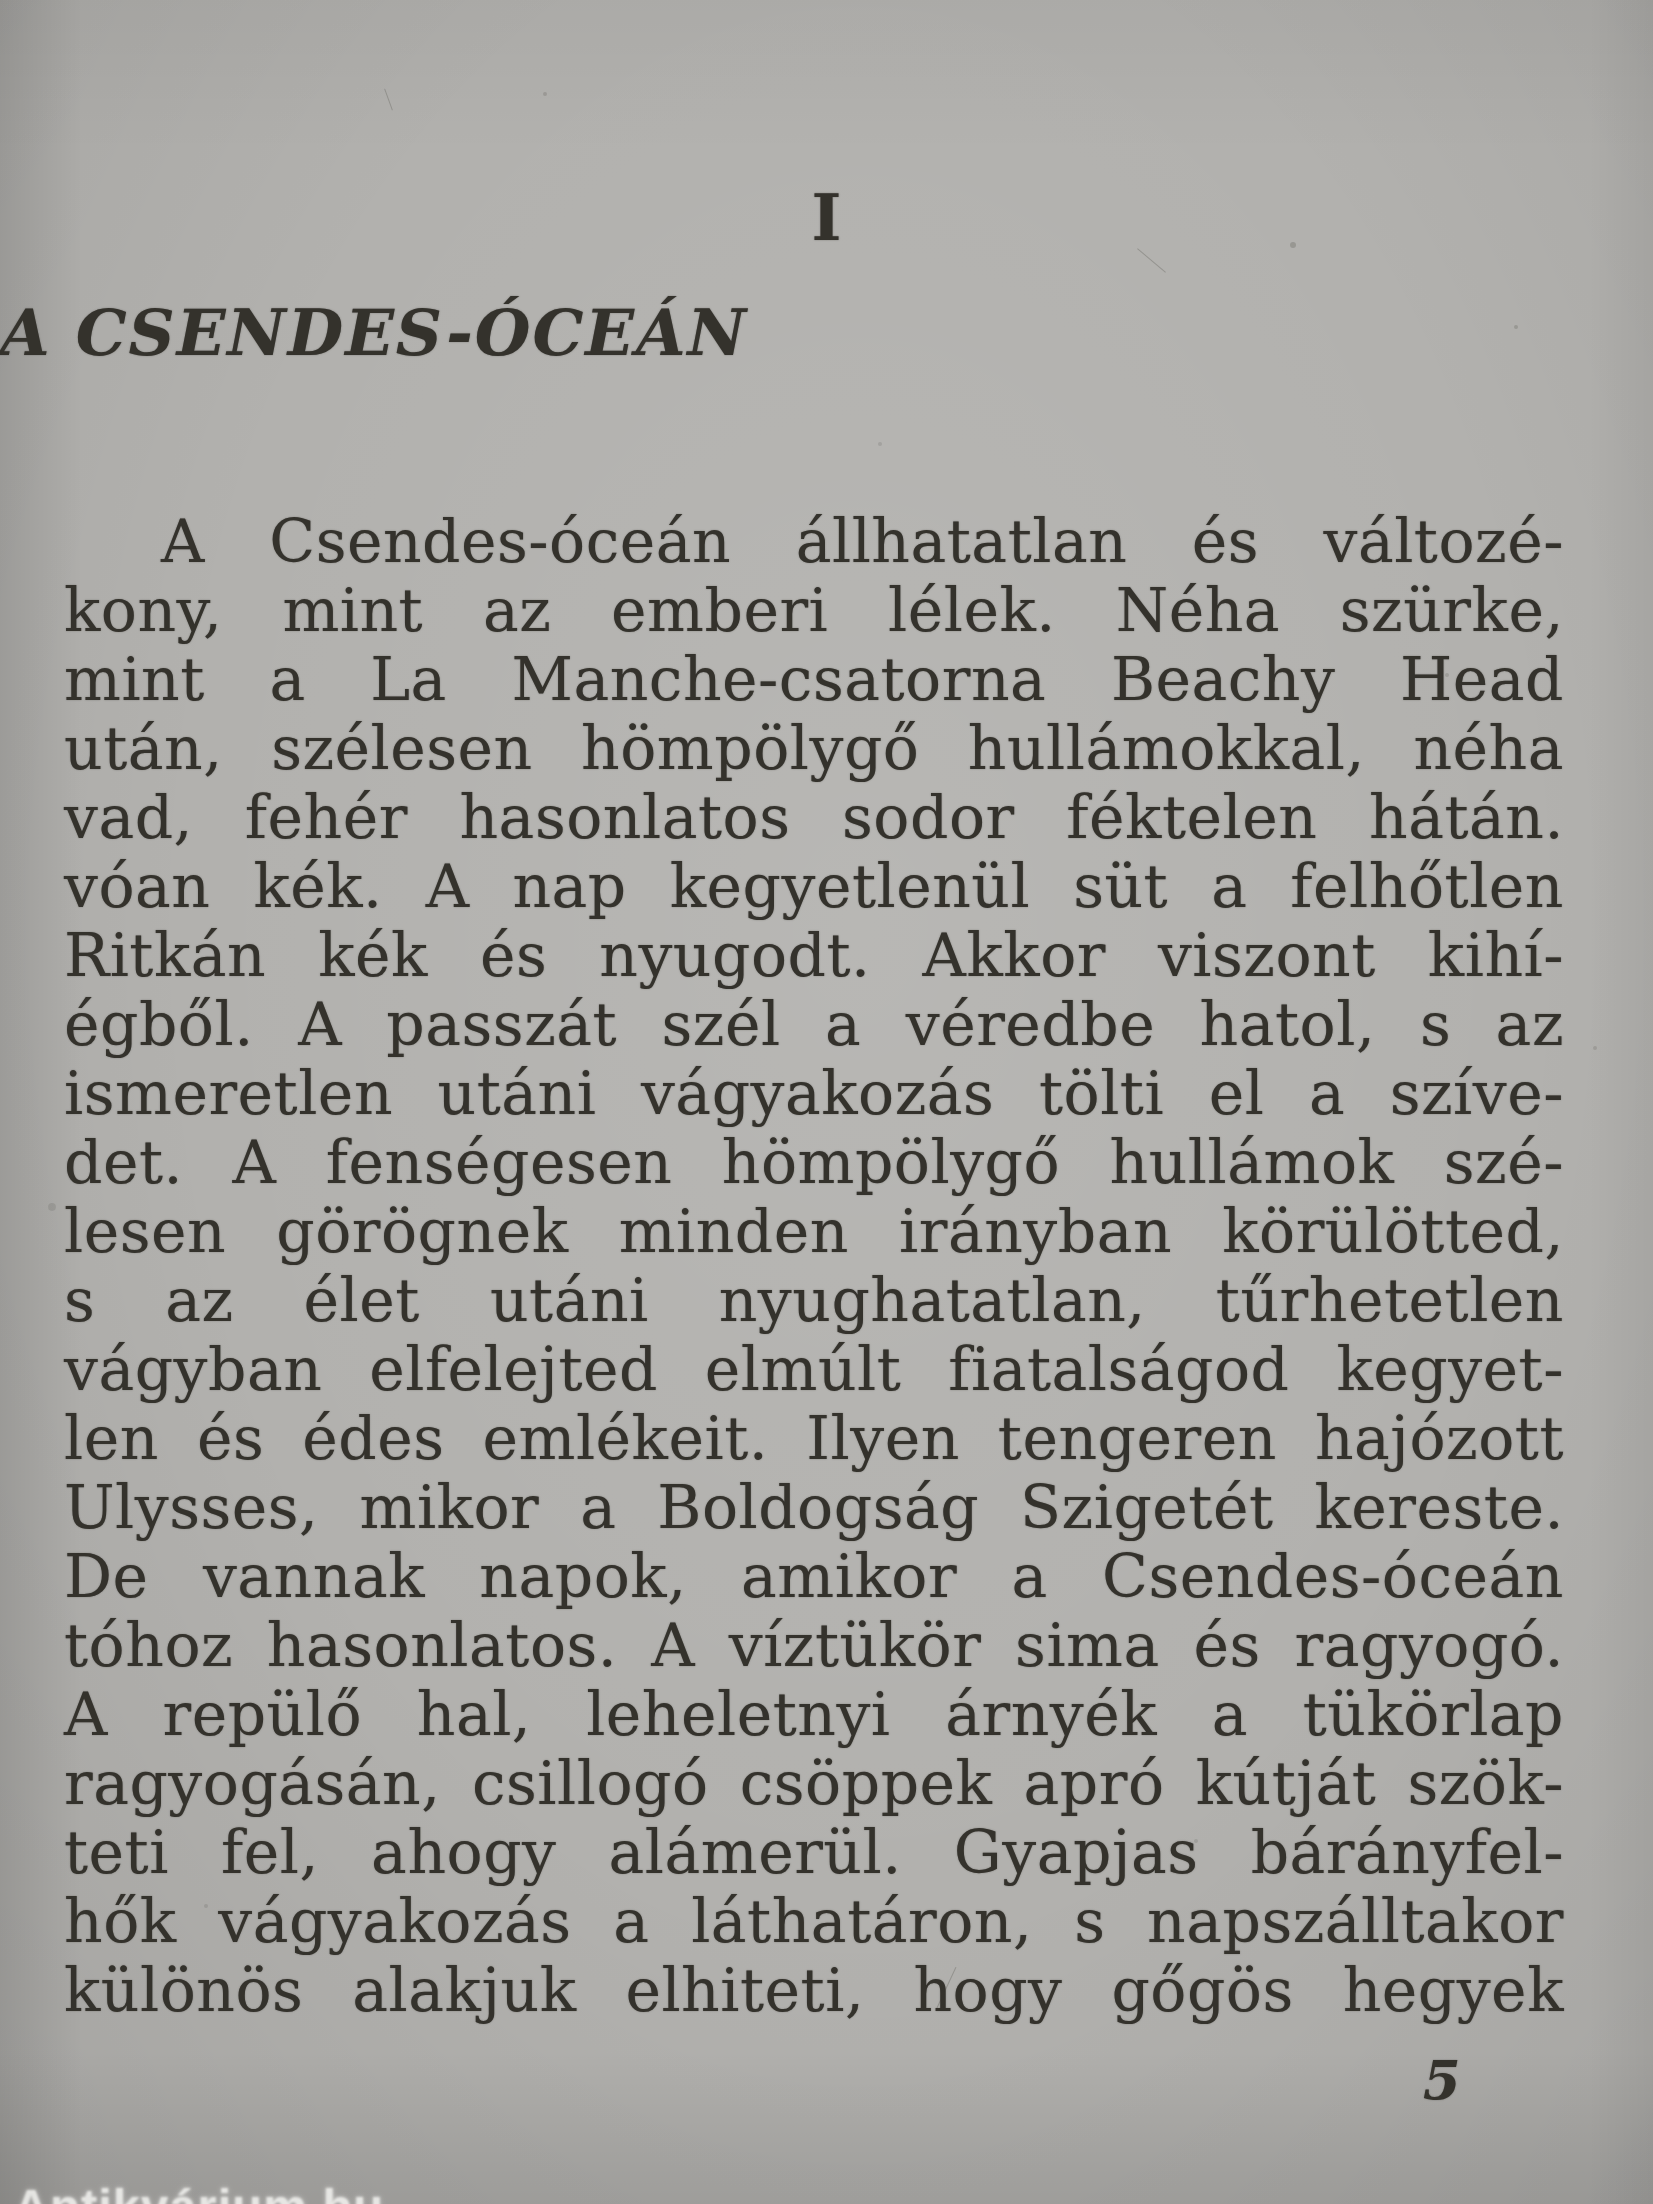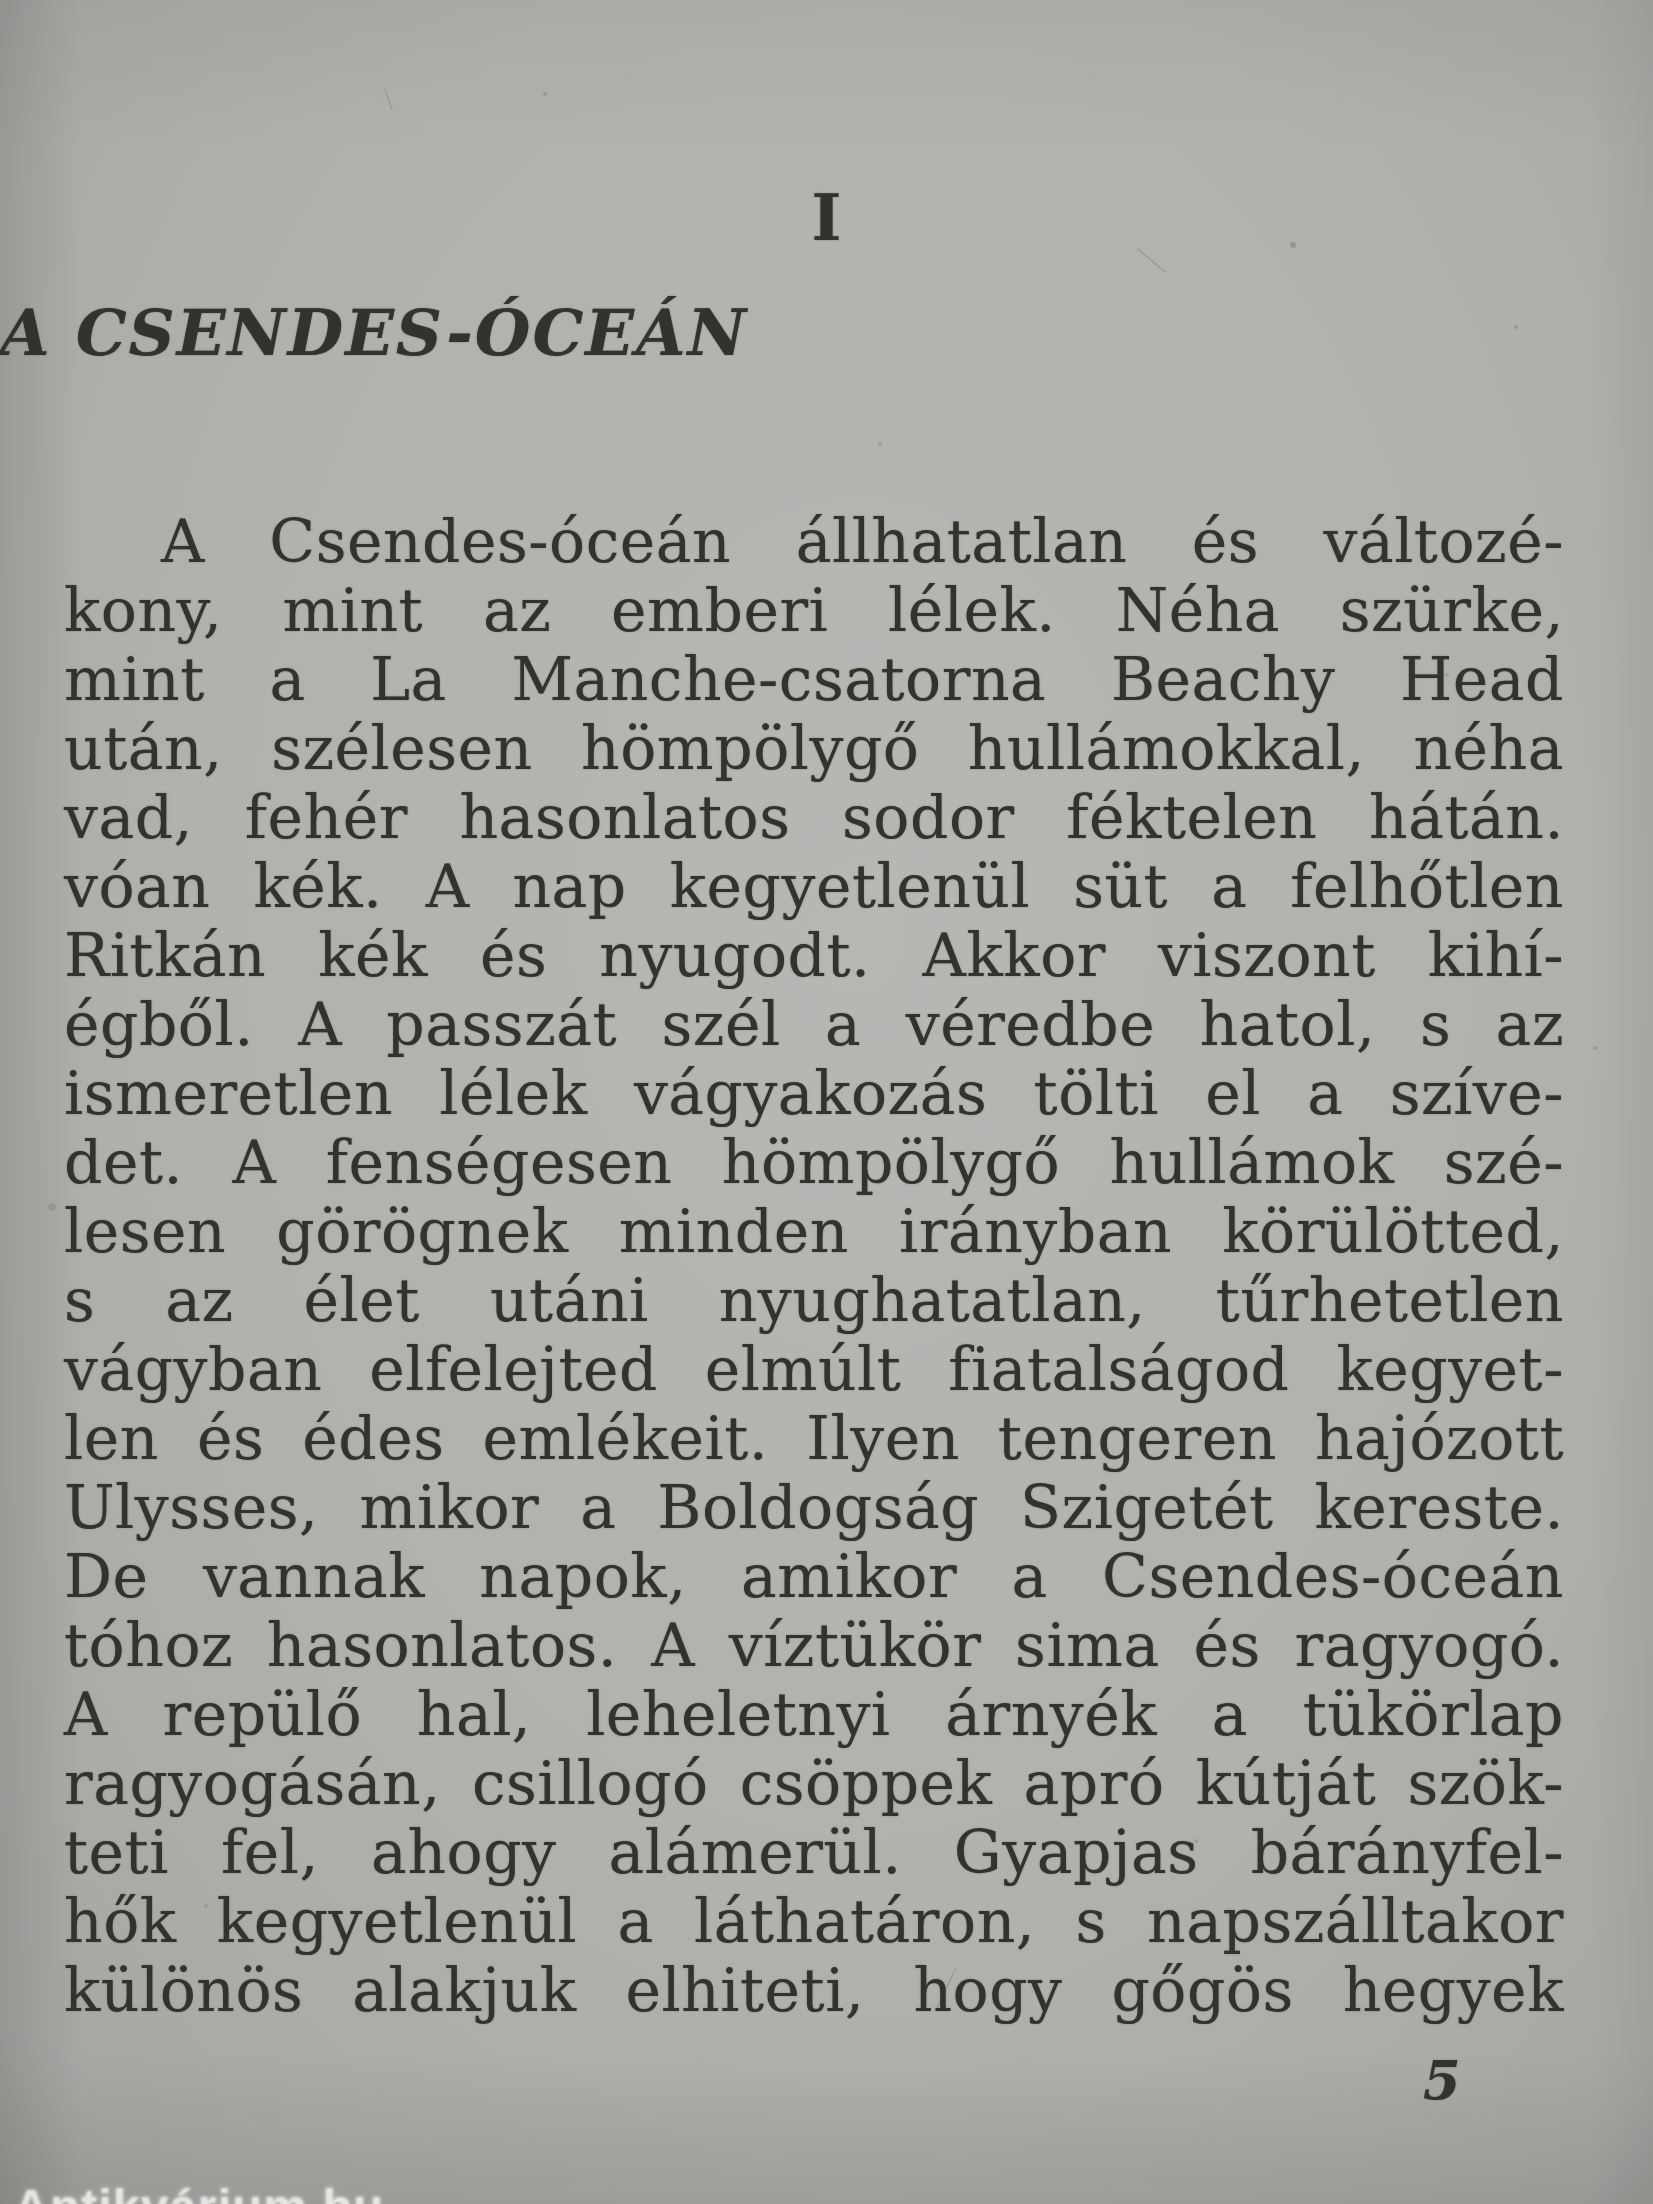--- a/index.html
+++ b/index.html
@@ -129,32 +129,32 @@
 
   <div class="body-text">
     <div class="line indent">A Csendes-óceán állhatatlan és változé-</div>
     <div class="line">kony, mint az emberi lélek. Néha szürke,</div>
     <div class="line">mint a La Manche-csatorna Beachy Head</div>
     <div class="line">után, szélesen hömpölygő hullámokkal, néha</div>
     <div class="line">vad, fehér hasonlatos sodor féktelen hátán.</div>
     <div class="line">vóan kék. A nap kegyetlenül süt a felhőtlen</div>
     <div class="line">Ritkán kék és nyugodt. Akkor viszont kihí-</div>
     <div class="line">égből. A passzát szél a véredbe hatol, s az</div>
-    <div class="line">ismeretlen lélek vágyakozás tölti el a szíve-</div>
+    <div class="line">ismeretlen utáni vágyakozás tölti el a szíve-</div>
     <div class="line">det. A fenségesen hömpölygő hullámok szé-</div>
     <div class="line">lesen görögnek minden irányban körülötted,</div>
     <div class="line">s az élet utáni nyughatatlan, tűrhetetlen</div>
     <div class="line">vágyban elfelejted elmúlt fiatalságod kegyet-</div>
     <div class="line">len és édes emlékeit. Ilyen tengeren hajózott</div>
     <div class="line">Ulysses, mikor a Boldogság Szigetét kereste.</div>
     <div class="line">De vannak napok, amikor a Csendes-óceán</div>
     <div class="line">tóhoz hasonlatos. A víztükör sima és ragyogó.</div>
     <div class="line">A repülő hal, leheletnyi árnyék a tükörlap</div>
     <div class="line">ragyogásán, csillogó csöppek apró kútját szök-</div>
     <div class="line">teti fel, ahogy alámerül. Gyapjas bárányfel-</div>
-    <div class="line">hők kegyetlenül a láthatáron, s napszálltakor</div>
+    <div class="line">hők vágyakozás a láthatáron, s napszálltakor</div>
     <div class="line">különös alakjuk elhiteti, hogy gőgös hegyek</div>
   </div>
 
   <div class="page-number">5</div>
   <div class="watermark">Antikvárium.hu</div>
 </div>
 
 
 </body></html>

